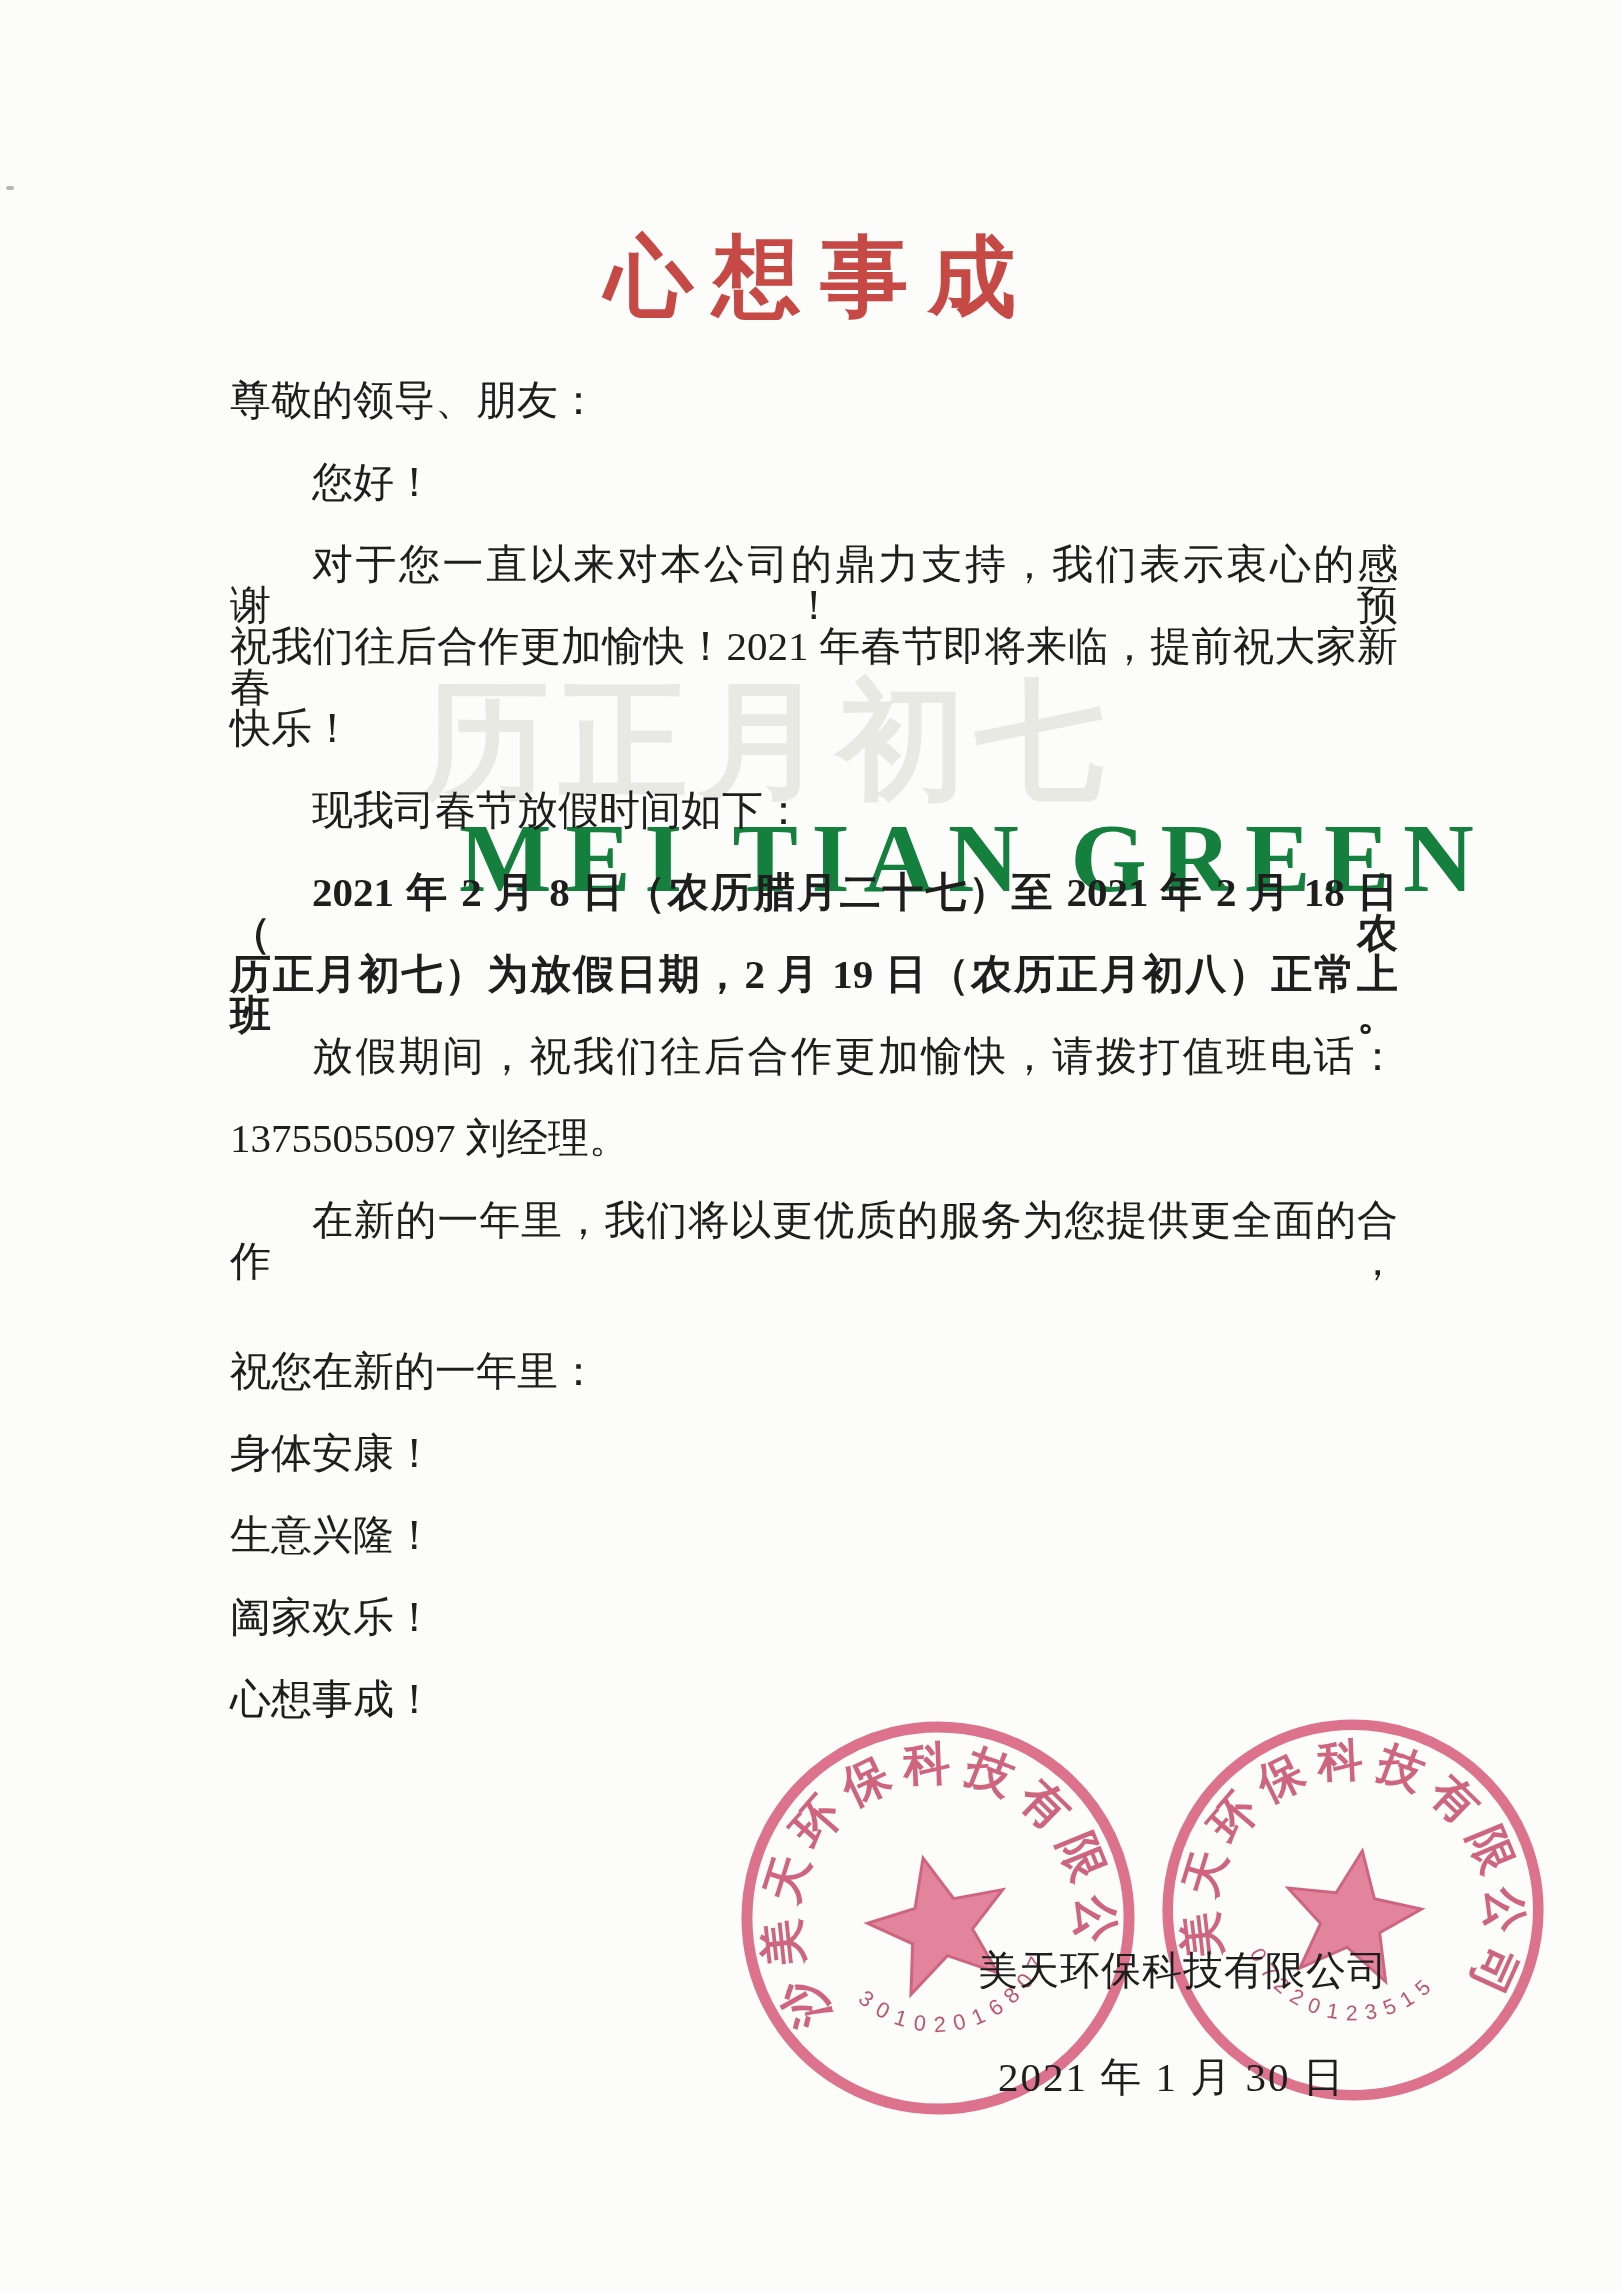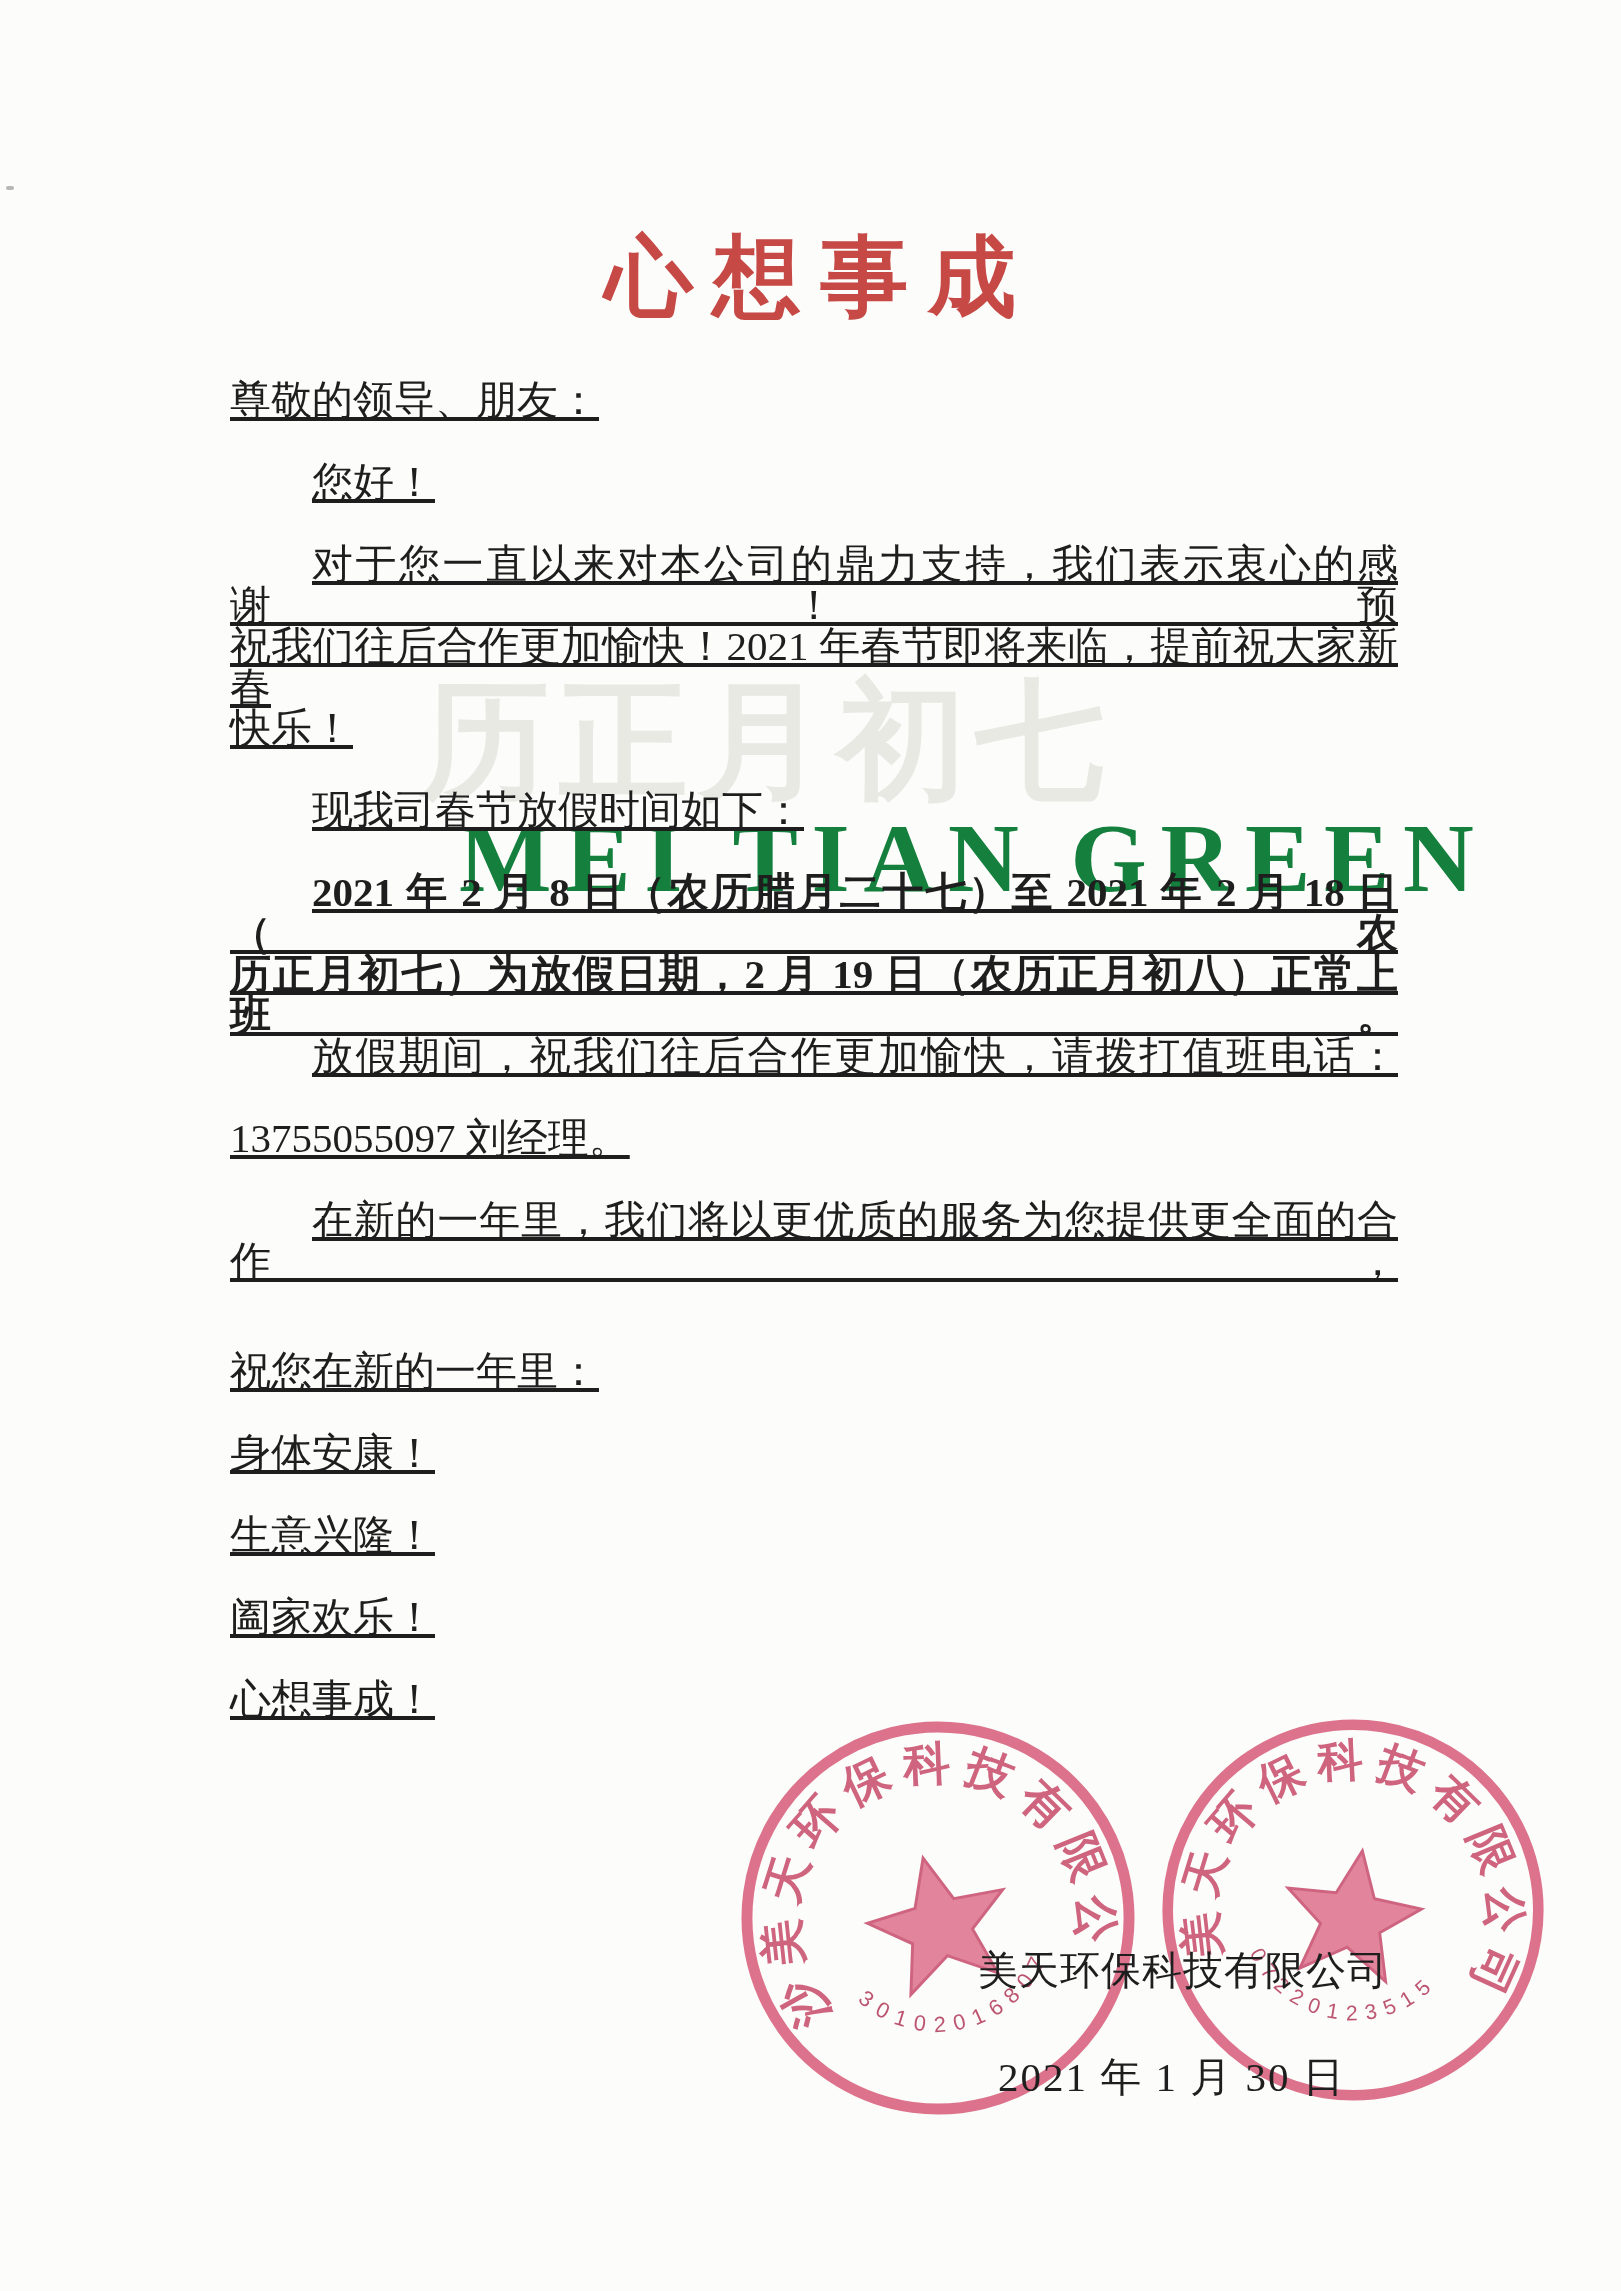--- a/index.html
+++ b/index.html
@@ -26,21 +26,21 @@
     text-align:center;font-size:88px;font-weight:700;
     letter-spacing:19.6px;text-indent:19.6px;
     color:#c64946;z-index:1;
   }
 
   
   .letter-body{
     position:absolute;left:230px;top:380px;width:1168px;
     font-size:41px;line-height:1;z-index:1;
   }
-  .line{height:82px;white-space:pre-wrap;text-decoration:underline;}
+  .line{height:82px;white-space:pre-wrap;}
   .line.indent{text-indent:82px;}
   .line.bold{font-weight:700;}
   .line.justify{text-align:justify;text-align-last:justify;}
 
   
   .signature{
     position:absolute;left:978px;top:1943px;
     font-size:40px;letter-spacing:1px;z-index:3;white-space:nowrap;
   }
   .sig-date{

